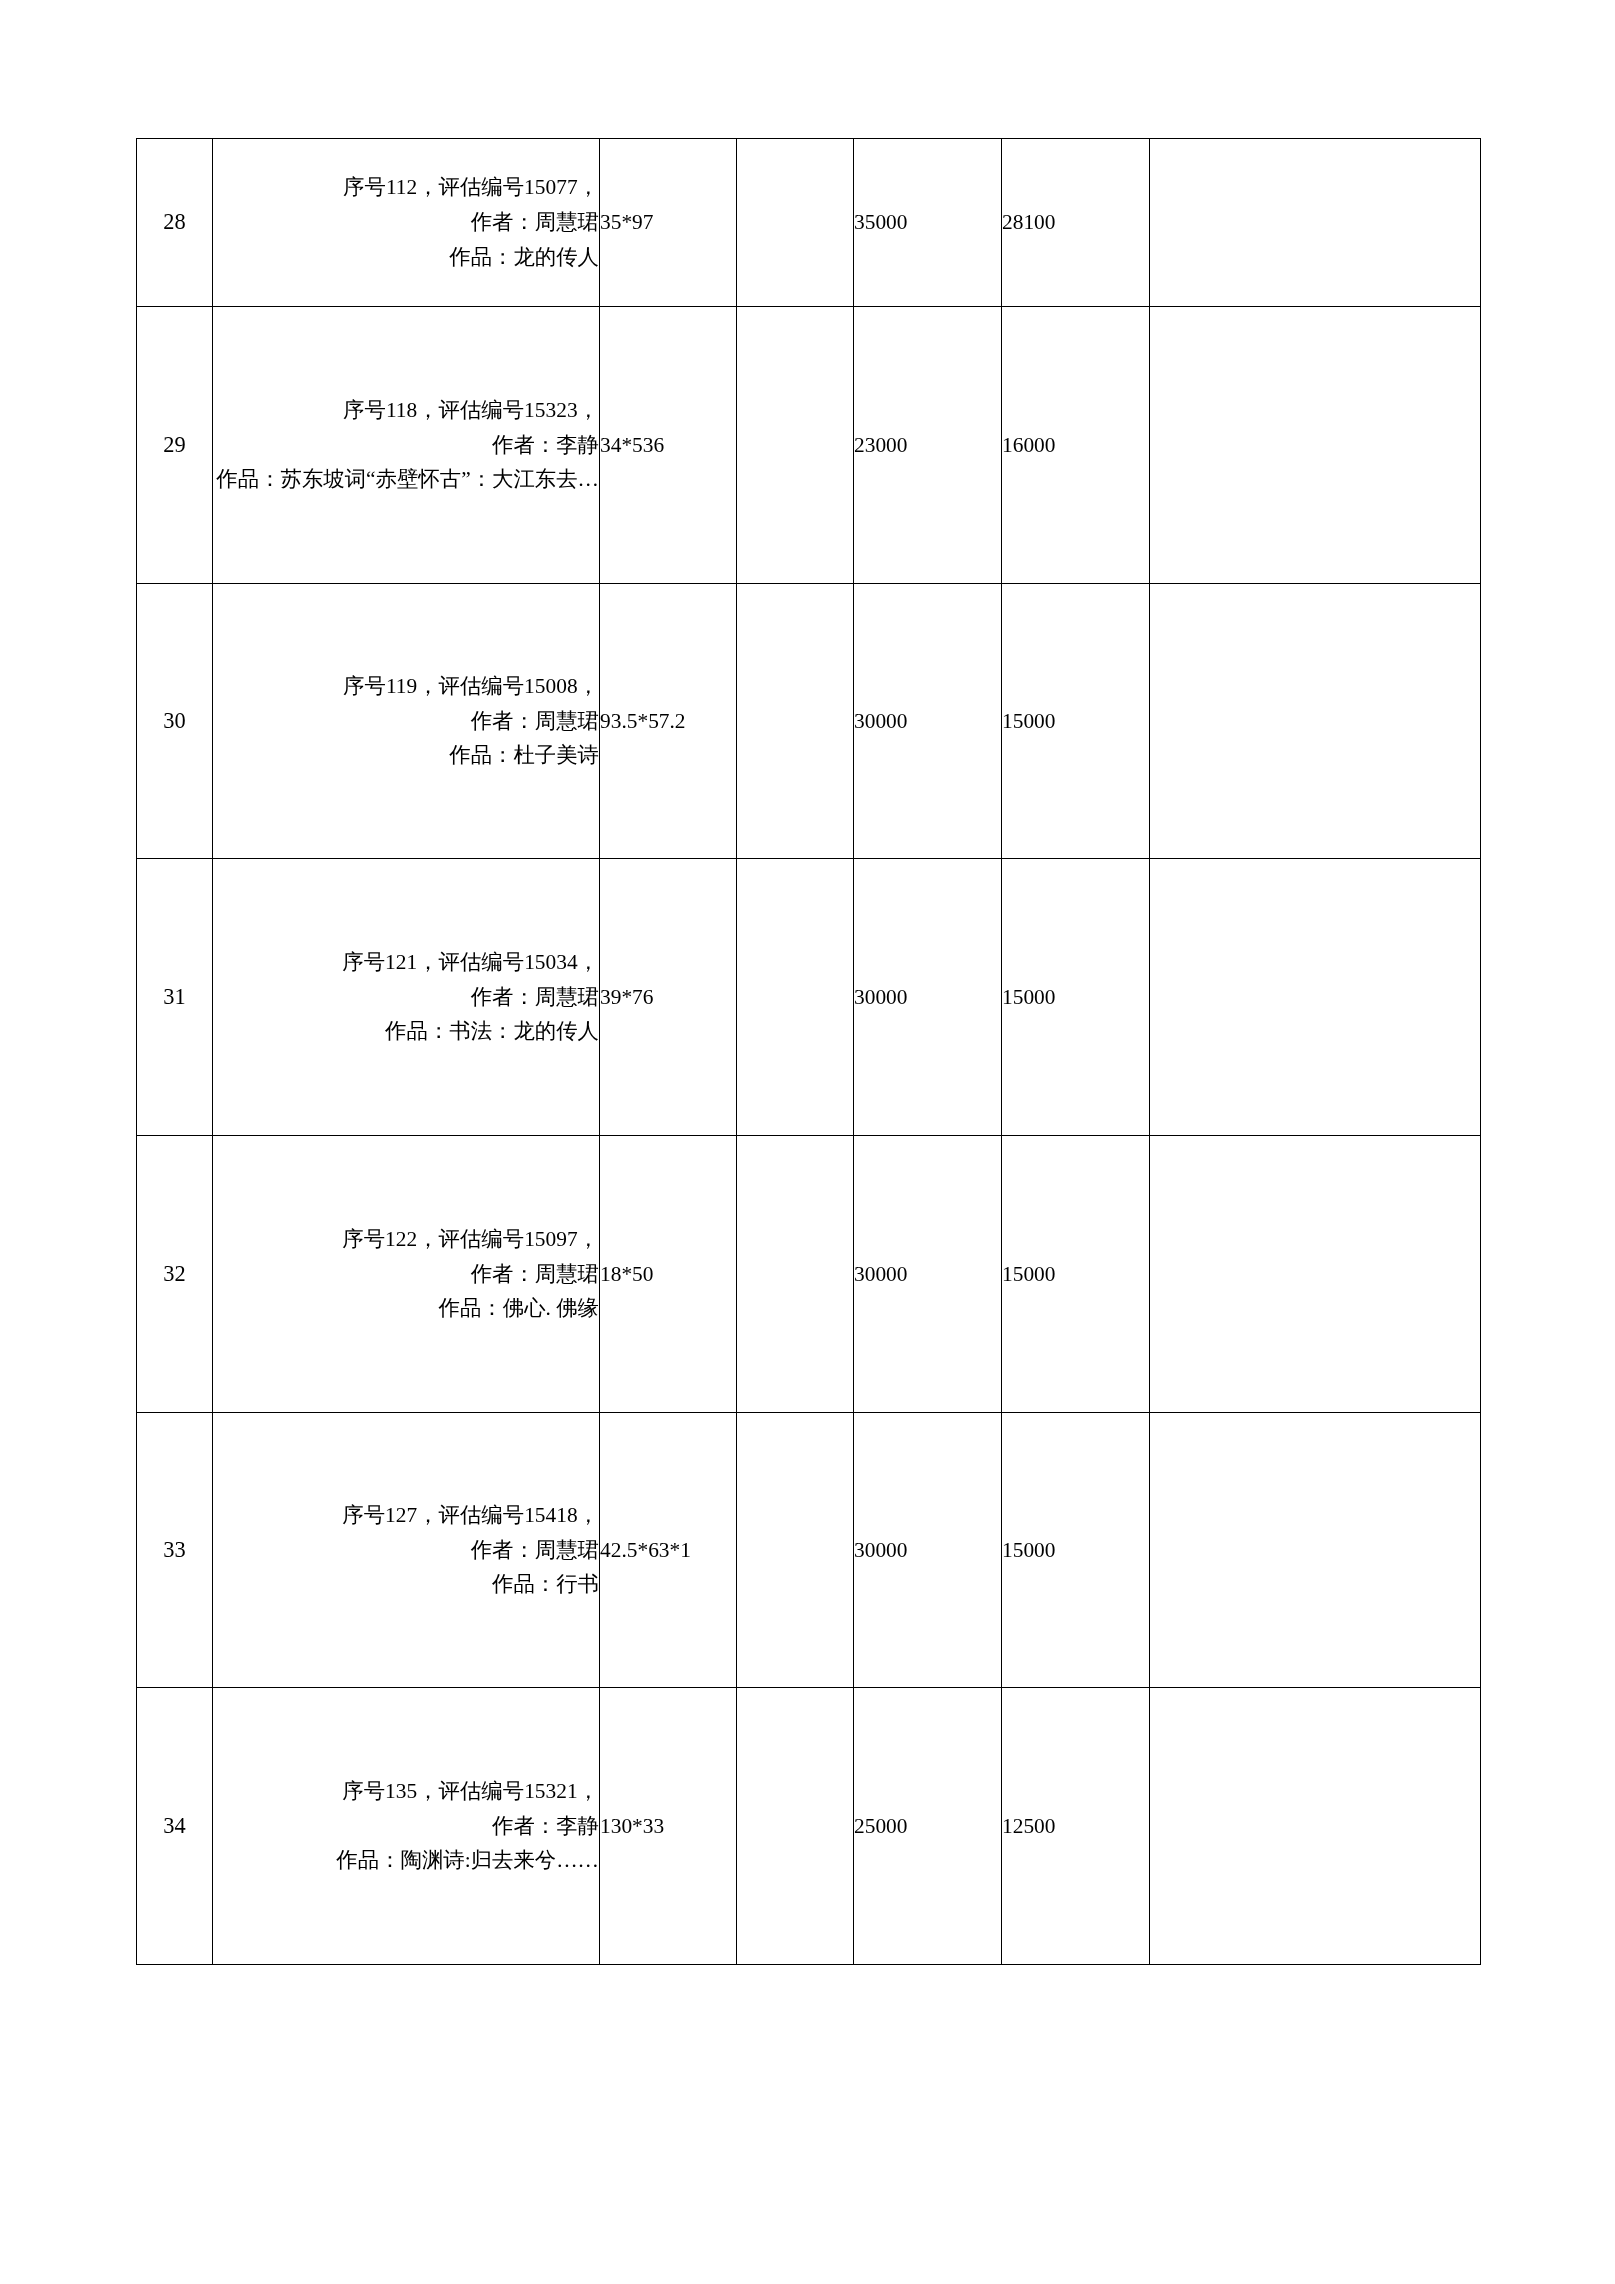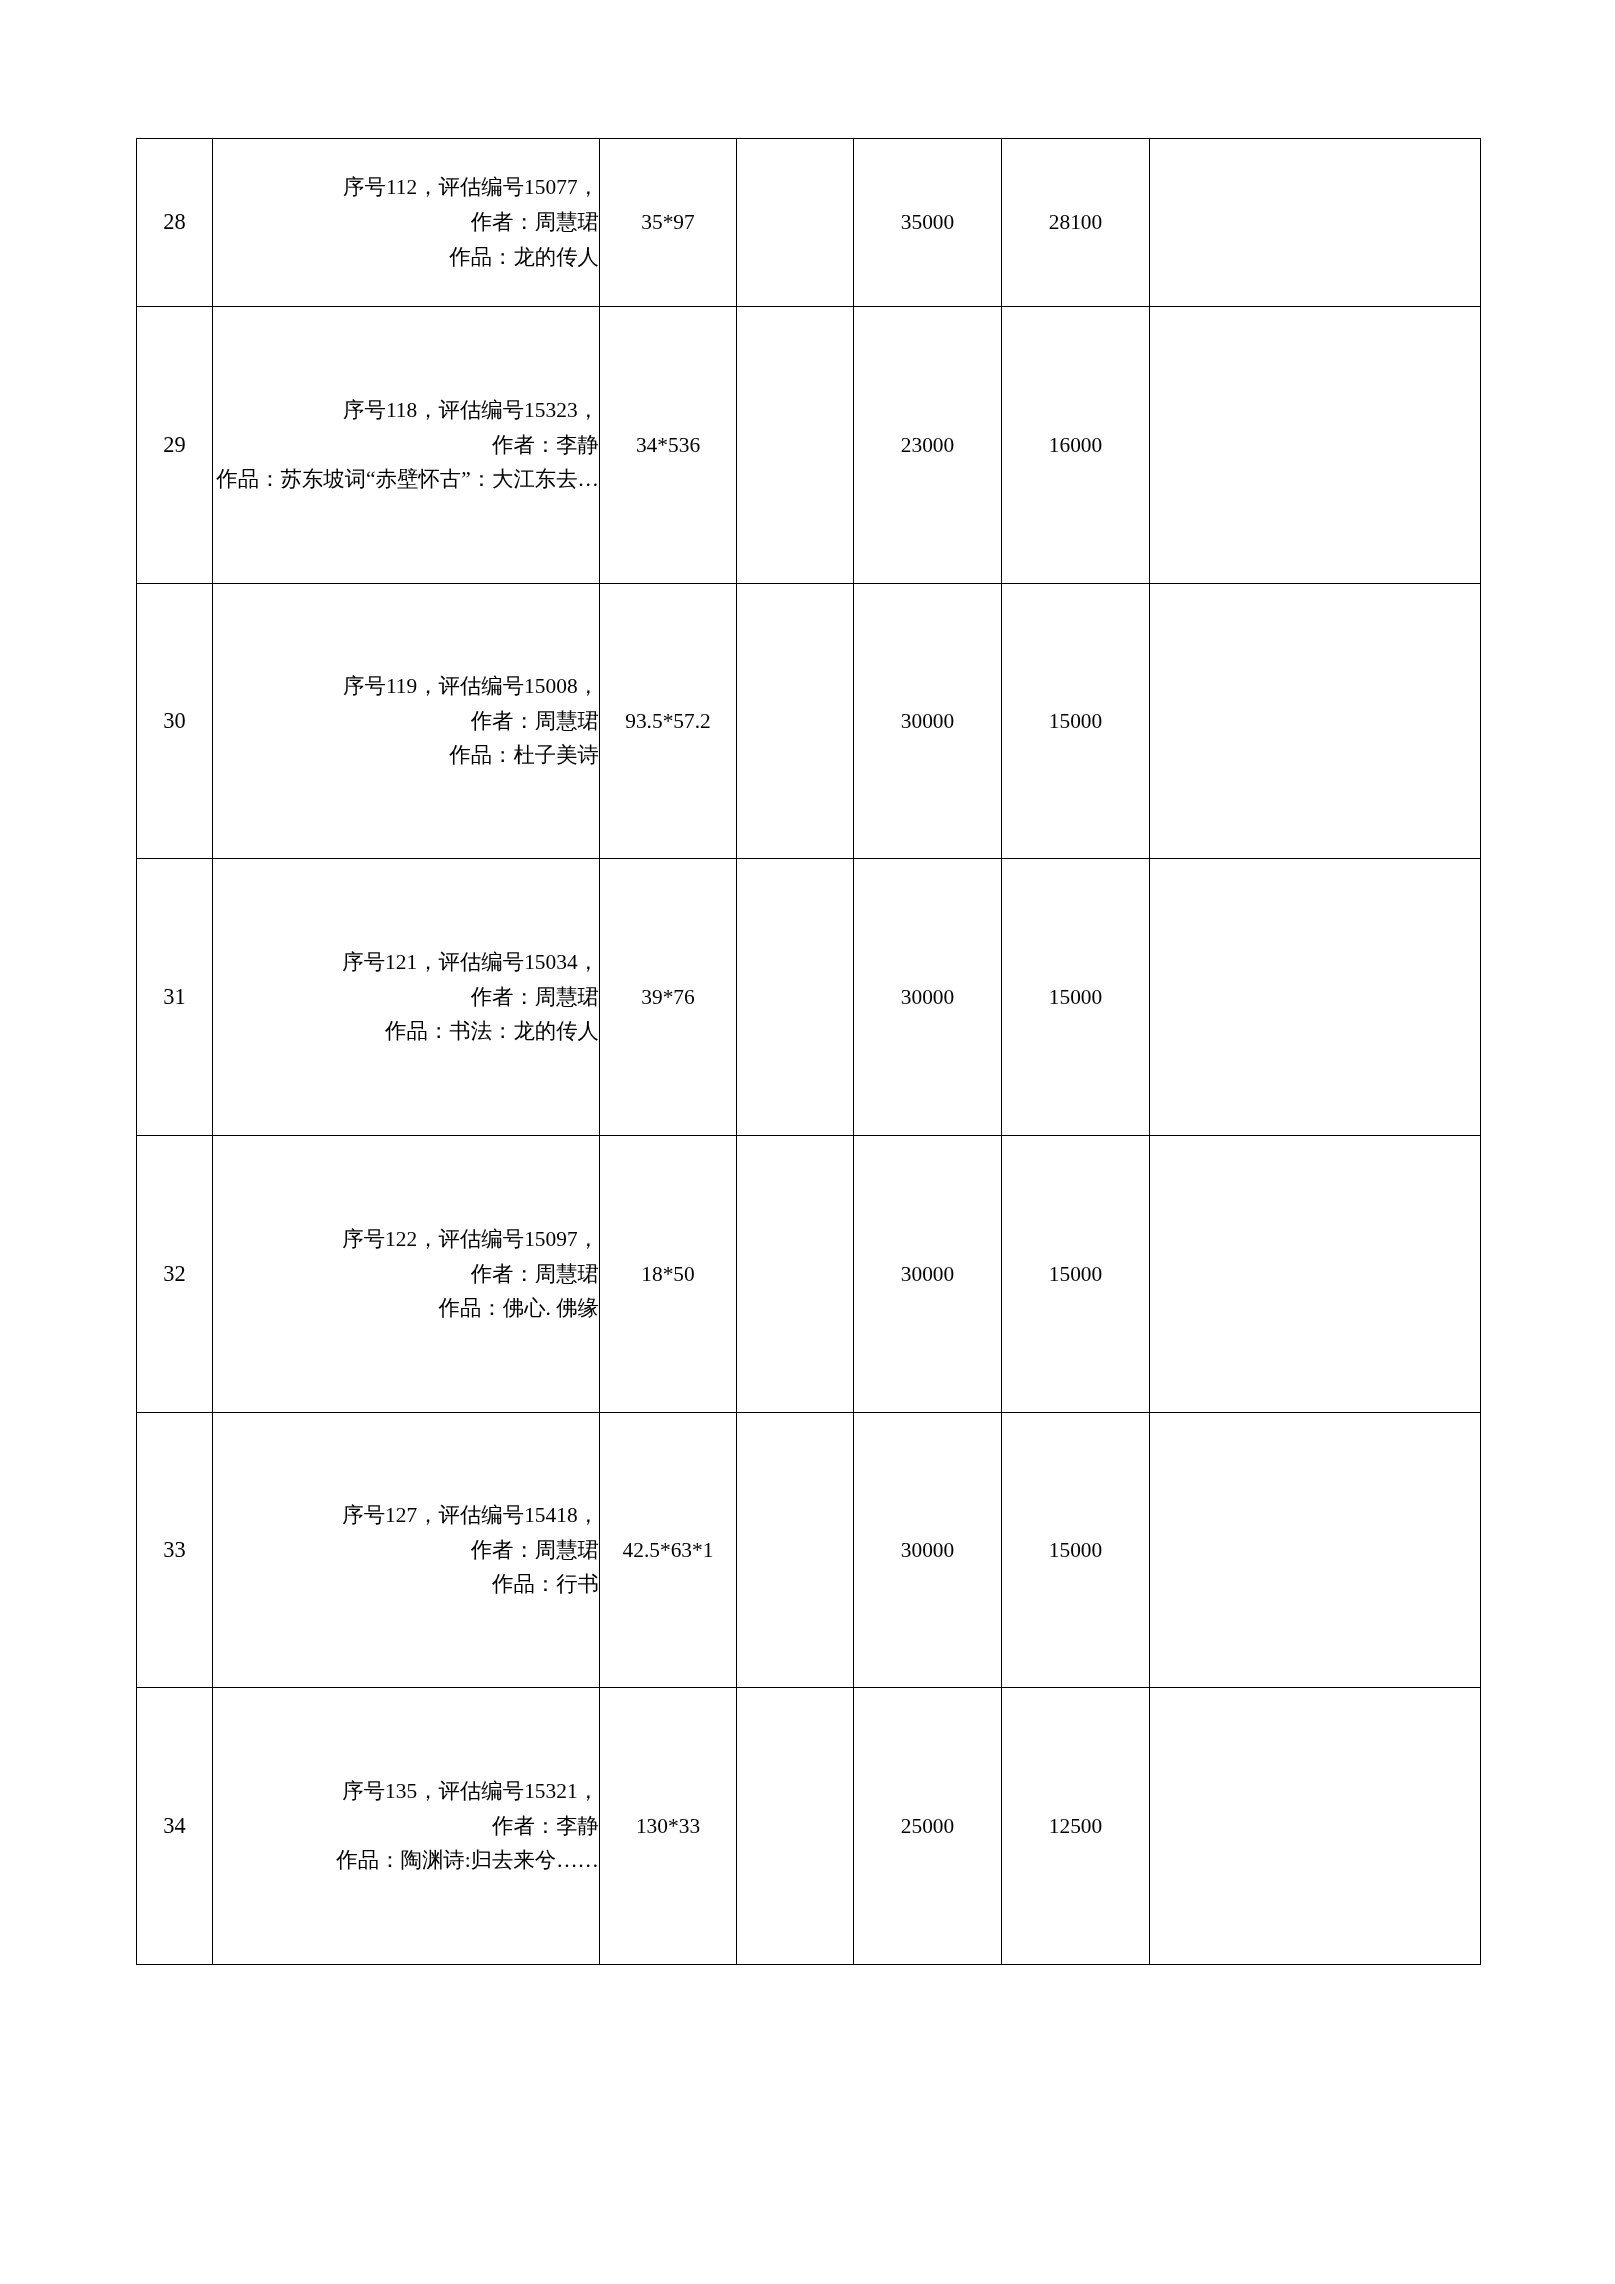--- a/index.html
+++ b/index.html
@@ -45,26 +45,24 @@
     line-height: 1.2;
   }
   .cell-desc {
     padding: 0 11.2px 0 24.4px;
     font-size: 21.4px;
     line-height: 1.62;
     text-align: right;
   }
   .cell-desc .line { white-space: normal; }
   .cell-num {
-    text-align: center;
     font-size: 21.4px;
     line-height: 1.35;
   }
   .cell-size {
-    text-align: center;
     font-size: 21.4px;
     line-height: 1.35;
     padding: 0 6.1px;
     word-break: break-all;
   }
   .cell-img {
     padding: 0;
     vertical-align: top;
   }
   .photo {

